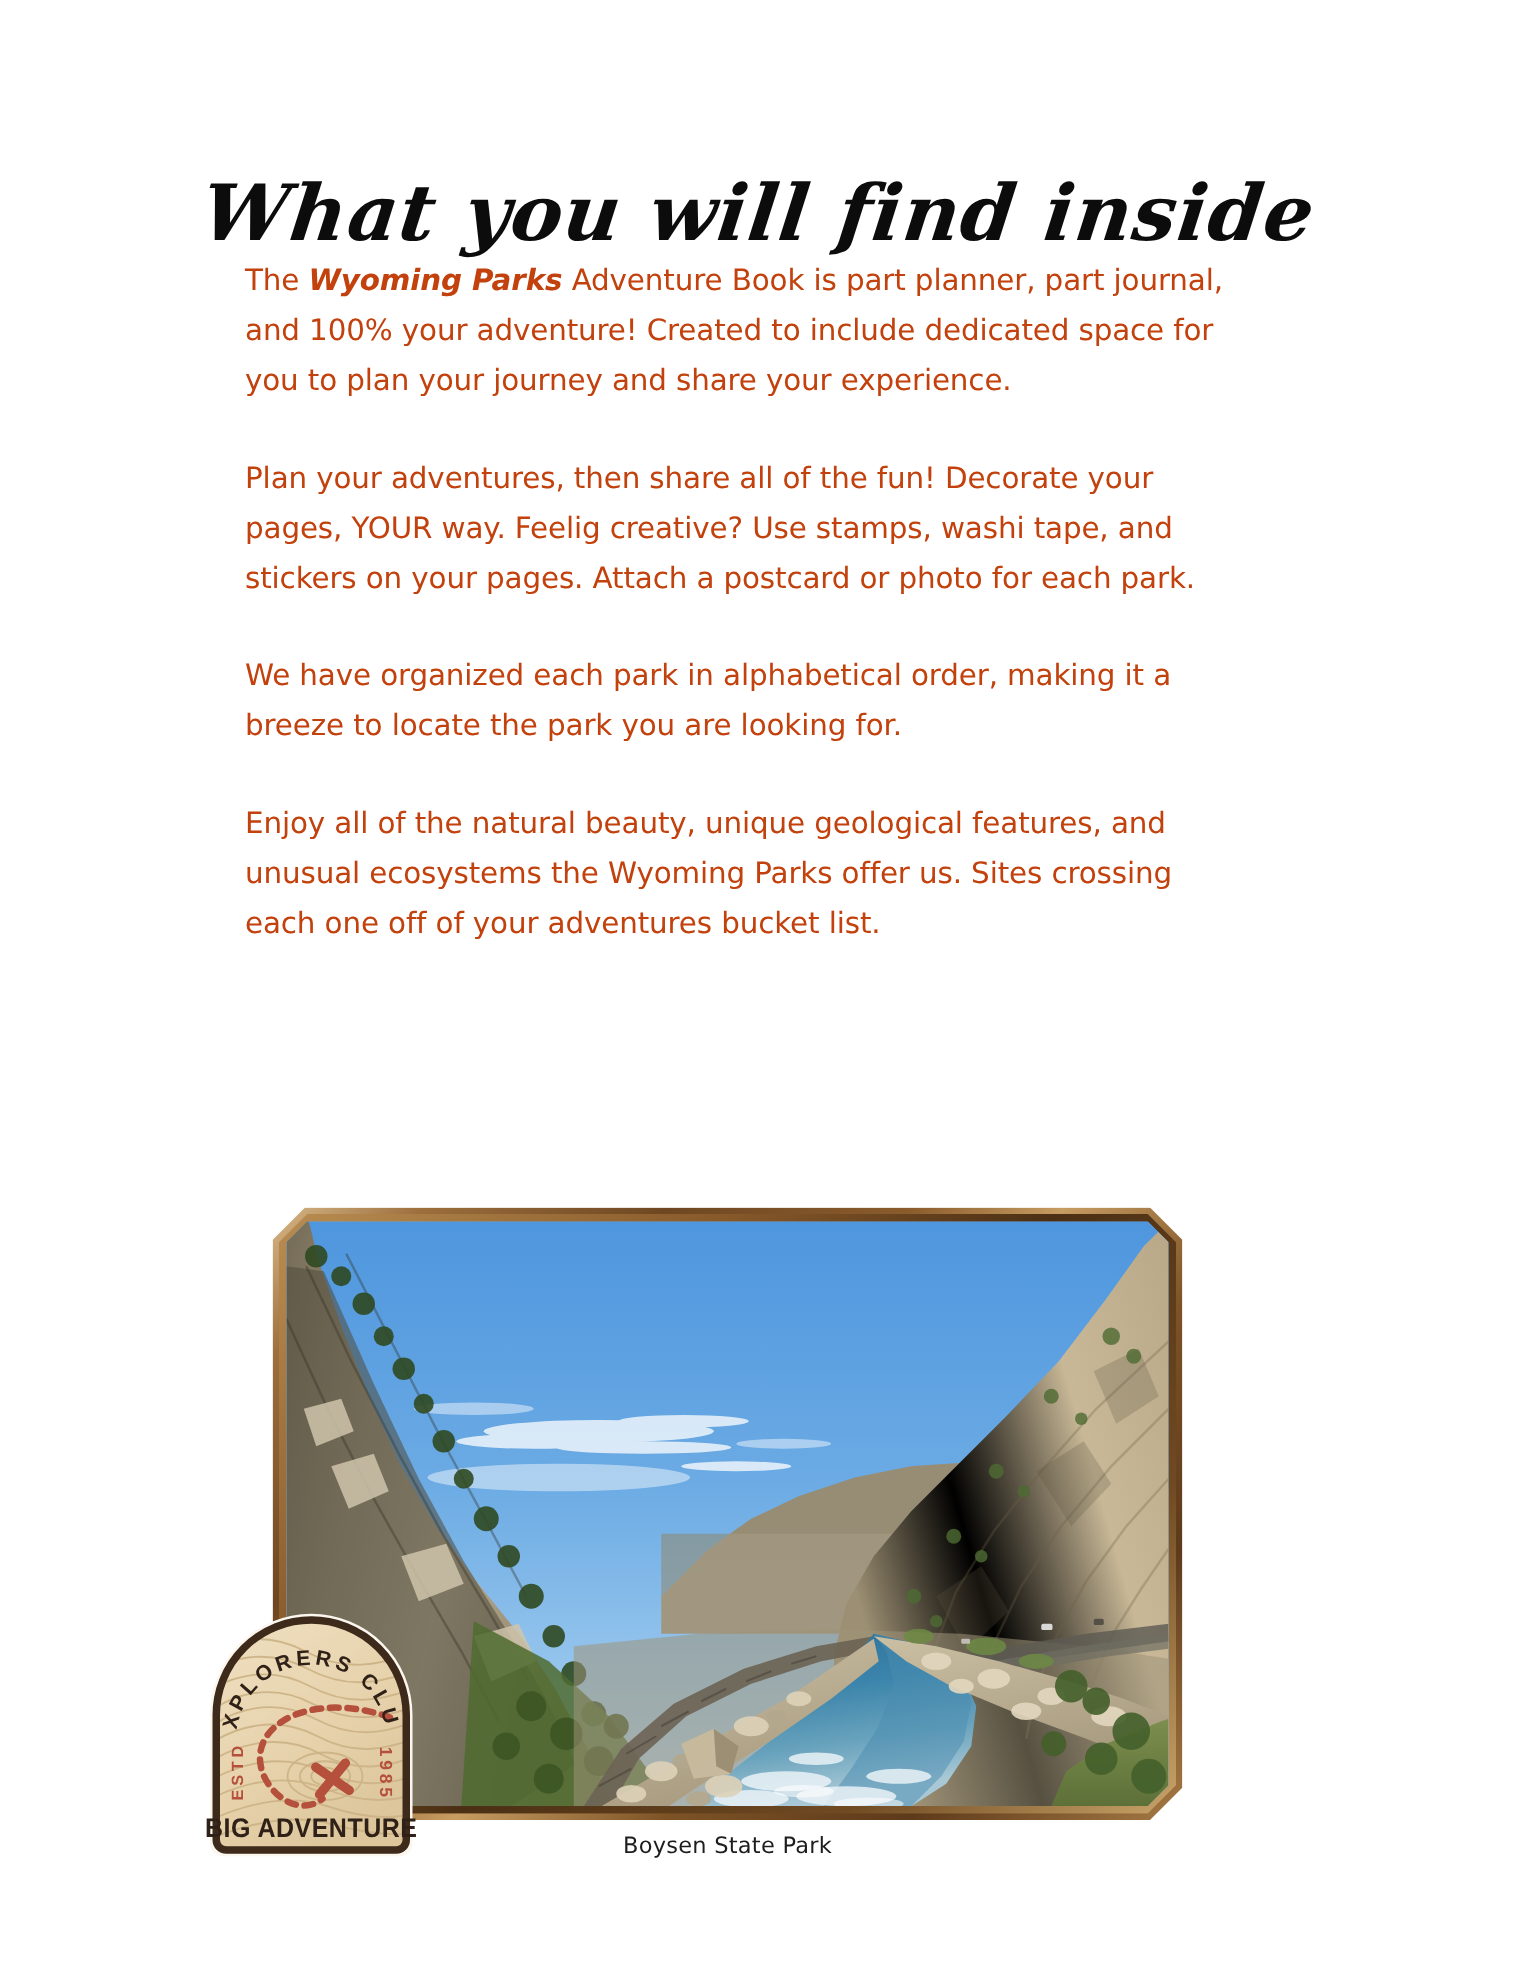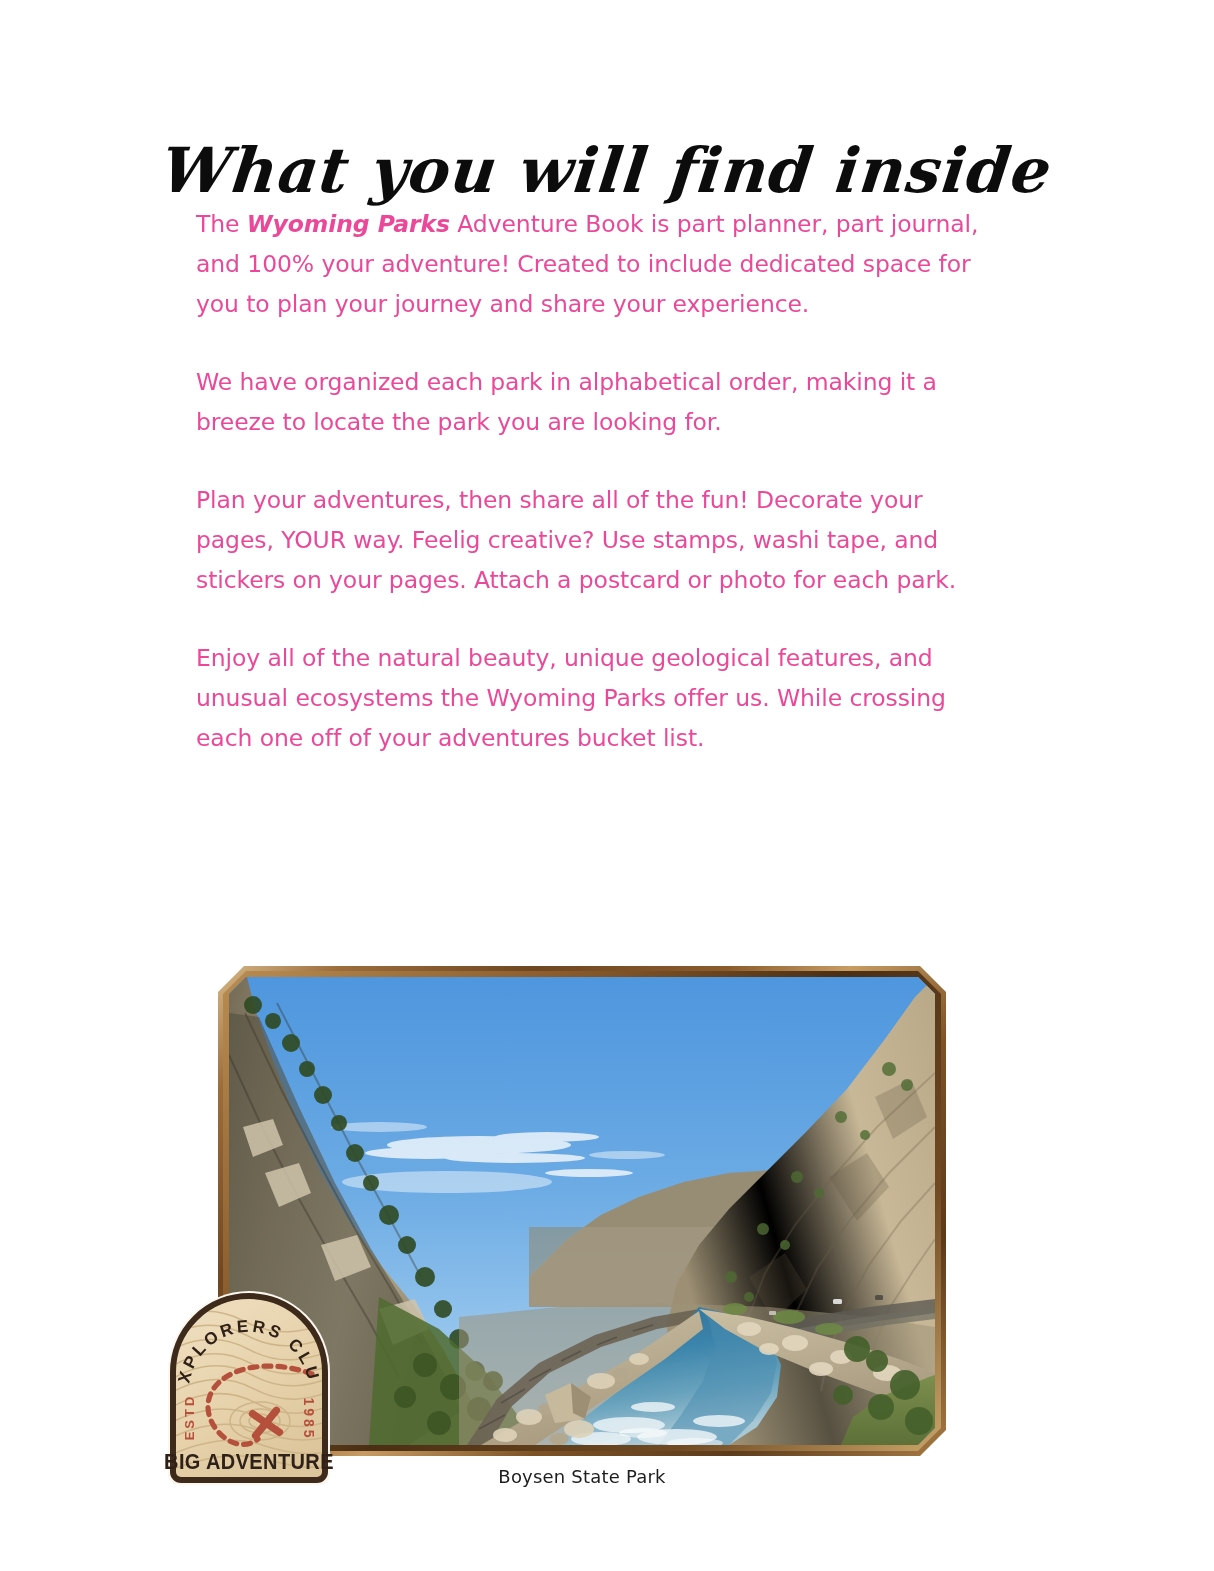--- a/index.html
+++ b/index.html
@@ -45,21 +45,21 @@
   .body-copy {
     position: absolute;
     left: 196px;
     top: 204px;
     width: 800px;
   }
   .para {
     font-family: "DejaVu Sans", sans-serif;
     font-size: 23.5px;
     line-height: 40px;
-    color: #ec4899;
+    color: #c2410c;
     letter-spacing: -0.1px;
     margin: 0 0 38px 0;
     font-weight: 400;
   }
   .para:last-child { margin-bottom: 0; }
   .para b.strong-italic {
     font-weight: 700;
     font-style: italic;
   }
 
@@ -146,25 +146,25 @@
 
 <div class="page">
 
   <h1 class="page-title">What you will find inside</h1>
 
   <div class="body-copy">
 
     <p class="para"><span>The </span><b class="strong-italic">Wyoming Parks</b><span> Adventure Book is part planner, part journal, and 100% your adventure! Created to include dedicated space for you to plan your journey and share your experience.</span></p>
 
 
+    <p class="para">Plan your adventures, then share all of the fun! Decorate your pages, YOUR way. Feelig creative? Use stamps, washi tape, and stickers on your pages. Attach a postcard or photo for each park.</p>
+
     <p class="para">We have organized each park in alphabetical order, making it a breeze to locate the park you are looking for.</p>
 
-    <p class="para">Plan your adventures, then share all of the fun! Decorate your pages, YOUR way. Feelig creative? Use stamps, washi tape, and stickers on your pages. Attach a postcard or photo for each park.</p>
-
-    <p class="para">Enjoy all of the natural beauty, unique geological features, and unusual ecosystems the Wyoming Parks offer us. While crossing each one off of your adventures bucket list.</p>
+    <p class="para">Enjoy all of the natural beauty, unique geological features, and unusual ecosystems the Wyoming Parks offer us. Sites crossing each one off of your adventures bucket list.</p>
 
   </div>
 
   <div class="photo-block">
     <div class="photo-frame">
       <div class="photo-frame-inner"></div>
     </div>
 
     <div class="photo" aria-label="Canyon with a river running between tall rocky cliffs under a blue sky">
       <svg viewBox="0 0 706 468" preserveAspectRatio="none" role="img">

